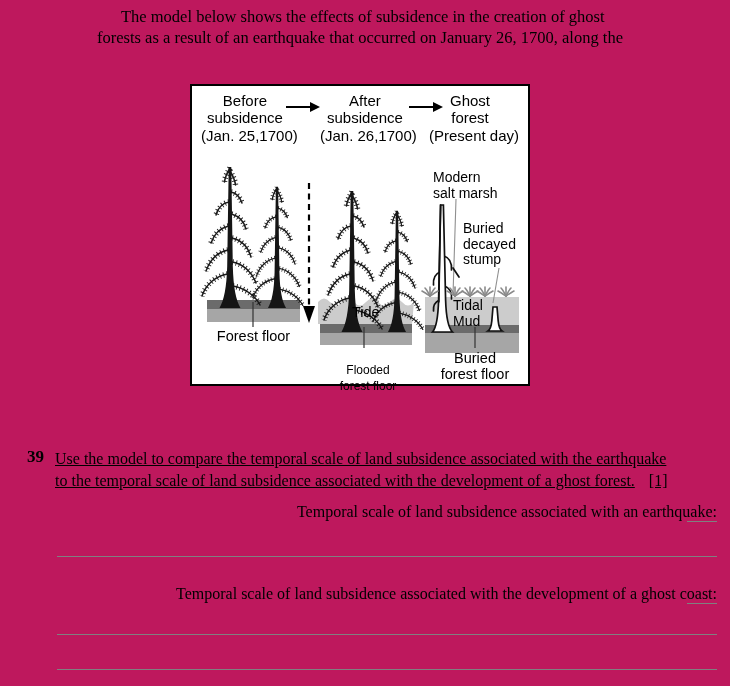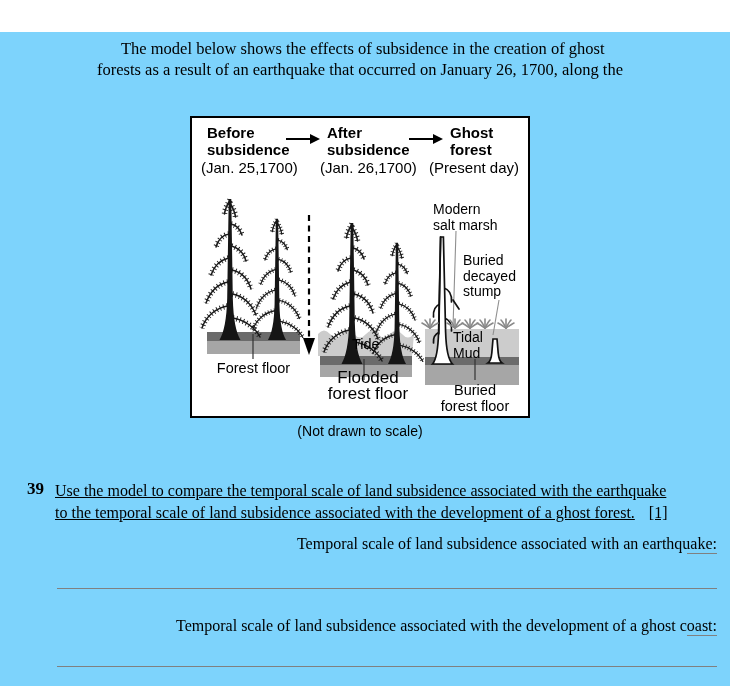--- a/index.html
+++ b/index.html
@@ -3,34 +3,34 @@
 <meta charset="utf-8">
 <style>
   :root{
     --dark-soil:#6b6b6b; --light-soil:#a6a6a6; --water-mud:#cccccc;
     --plant:#8a8a8a; --rule-gray:#808080;
   }
   *{box-sizing:border-box; margin:0; padding:0;}
   html,body{background:#fff;}
   body{width:730px; height:686px; overflow:hidden; position:relative;
        font-family:"Liberation Serif", serif; color:#000;}
-  .page{position:absolute; inset:0; background:#7dd3fc;margin-top:32px;}
+  .page{position:absolute; inset:0; background:#be185d;}
 
   
   .intro{position:absolute; left:97px; top:6px; width:560px;
          font-size:16.5px; line-height:21px;}
   .intro .l{white-space:nowrap;}
   .intro .l:first-child{text-indent:24px;}
 
   
   .dbox{position:absolute; left:190px; top:84px; width:340px; height:302px;
         border:2px solid #000; background:#fff;
         font-family:"Liberation Sans", sans-serif;}
   .dbox .abs{position:absolute; z-index:2;}
-  .stage-title{font-weight:bold; font-size:15px; line-height:17px; white-space:nowrap;}
+  .stage-title{font-weight:normal; font-size:15px; line-height:17px; white-space:nowrap;text-align:center;}
   .stage-date{font-size:15px; white-space:nowrap;}
   .lbl{font-size:14px; line-height:15.5px; white-space:nowrap;}
   .lbl-c{text-align:center; white-space:nowrap;}
   .art{position:absolute; inset:0; width:100%; height:100%; z-index:1;}
 
   .soil-dark{fill:var(--dark-soil);}
   .soil-light{fill:var(--light-soil);}
   .water{fill:var(--water-mud);}
   .trunk{fill:#151515; stroke:none;}
   .limb{stroke:#1a1a1a; stroke-width:1.5; fill:none; stroke-linecap:round;}
@@ -190,32 +190,31 @@
 
     <div class="abs lbl" style="left:160px; top:219px; font-size:14.5px;">Tide</div>
 
     <div class="abs lbl" style="left:261px; top:212px;">
       <div>Tidal</div>
       <div>Mud</div>
     </div>
 
     <div class="abs lbl lbl-c" style="left:15px; top:243px; width:93px; font-size:14.5px;">Forest floor</div>
 
-    <div class="abs lbl lbl-c" style="left:135px; top:252px; width:82px; font-size:17px; line-height:16px;">
+    <div class="abs lbl lbl-c" style="left:135px; top:276px; width:82px; font-size:12px; line-height:16px;">
       <div>Flooded</div>
       <div>forest floor</div>
     </div>
 
     <div class="abs lbl lbl-c" style="left:242px; top:264px; width:82px; font-size:14.5px; line-height:16px;">
       <div>Buried</div>
       <div>forest floor</div>
     </div>
   </div>
 
-  <div class="caption">(Not drawn to scale)</div>
 
   <div class="qnum">39</div>
   <div class="qtext">
     <div class="l">Use the model to compare the temporal scale of land subsidence associated with the earthquake</div>
     <div class="l"><span>to the temporal scale of land subsidence associated with the development of a ghost forest.</span><span class="pts">[1]</span></div>
   </div>
 
   <div class="answer-row" style="top:503px;">
     <span class="label">Temporal scale of land subsidence associated with an earthquake:</span>
     <span class="fill-line"></span>

